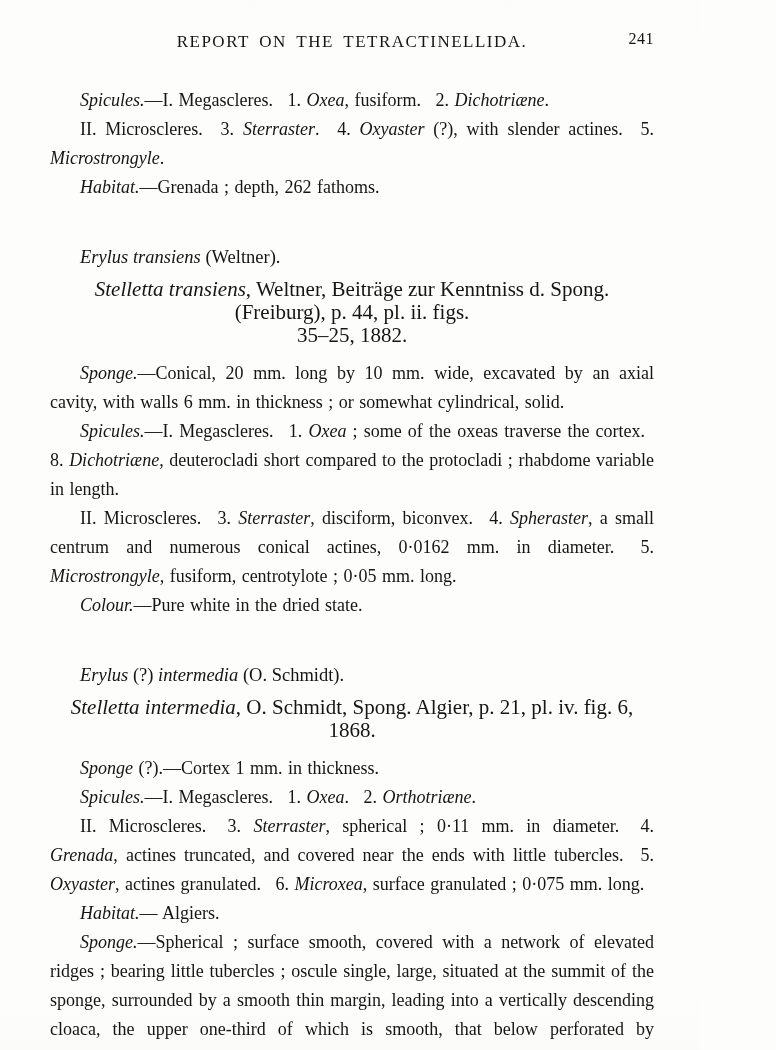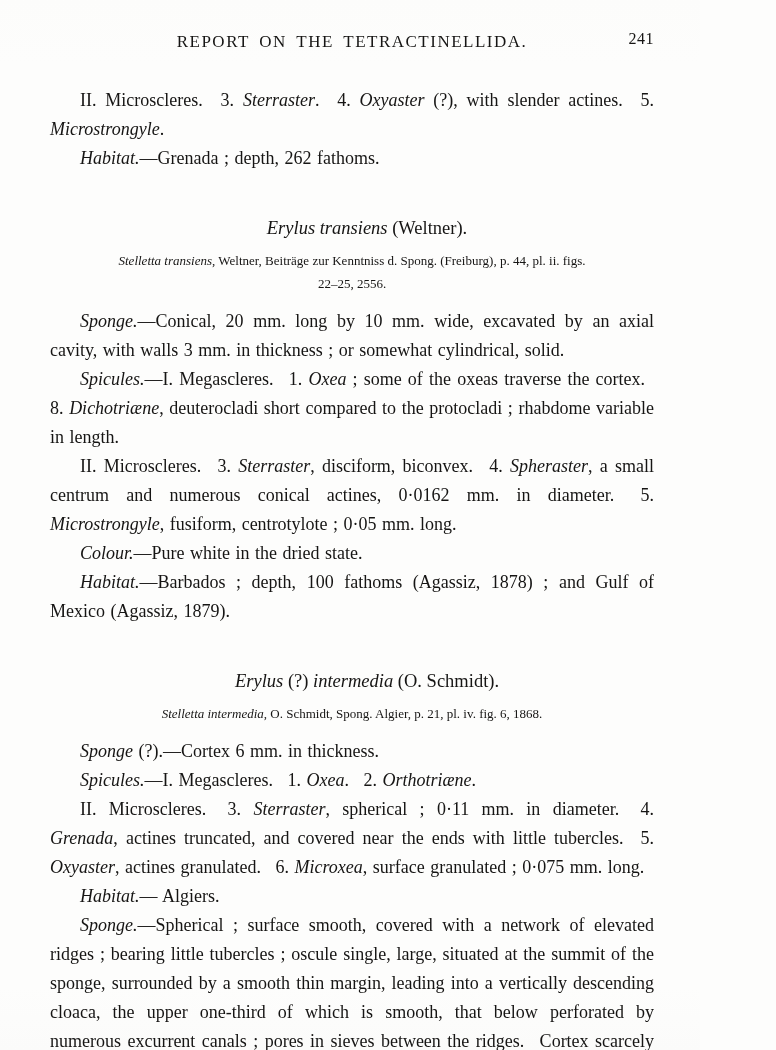--- a/index.html
+++ b/index.html
@@ -46,58 +46,58 @@
     line-height: 29px;
     text-align: justify;
     text-indent: 30px;
     word-spacing: 1px;
   }
   p.species-heading {
     margin: 42px 0 4px 0;
     font-size: 18.5px;
     line-height: 26px;
     text-indent: 30px;
-    text-align: center;
+    text-align: left;
   }
   p.citation {
     margin: 8px 0 12px 0;
     padding: 0 8px;
-    font-size: 13px;
+    font-size: 21px;
     line-height: 23px;
     text-align: center;
     text-indent: 0;
   }
   i { font-style: italic; }
 </style>
 </head>
 <body>
 
 <div class="page">
 
   <div class="page-header">
     <div class="running-title">REPORT ON THE TETRACTINELLIDA.</div>
     <div class="page-number">241</div>
   </div>
 
   <div class="doc-body">
 
+    <p class="body"><i>Spicules.</i><span>—I. Megascleres.  1. </span><i>Oxea</i><span>, fusiform.  2. </span><i>Dichotriæne</i><span>.</span></p>
     <p class="body"><span>II. Microscleres.  3. </span><i>Sterraster</i><span>.  4. </span><i>Oxyaster</i><span> (?), with slender actines.  5. </span><i>Micro­strongyle</i><span>.</span></p>
     <p class="body"><i>Habitat.</i><span>—Grenada ; depth, 262 fathoms.</span></p>
 
     <p class="species-heading"><i>Erylus transiens</i><span> (Weltner).</span></p>
-    <p class="citation"><i>Stelletta transiens</i><span>, Weltner, Beiträge zur Kenntniss d. Spong. (Freiburg), p. 44, pl. ii. figs.</span><br><span>22–25, 2556.</span></p>
-    <p class="body"><i>Sponge.</i><span>—Conical, 20 mm. long by 10 mm. wide, excavated by an axial cavity, with walls 3 mm. in thickness ; or somewhat cylindrical, solid.</span></p>
+    <p class="citation"><i>Stelletta transiens</i><span>, Weltner, Beiträge zur Kenntniss d. Spong. (Freiburg), p. 44, pl. ii. figs.</span><br><span>35–25, 1882.</span></p>
+    <p class="body"><i>Sponge.</i><span>—Conical, 20 mm. long by 10 mm. wide, excavated by an axial cavity, with walls 6 mm. in thickness ; or somewhat cylindrical, solid.</span></p>
     <p class="body"><i>Spicules.</i><span>—I. Megascleres.  1. </span><i>Oxea</i><span> ; some of the oxeas traverse the cortex.  8. </span><i>Dichotriæne</i><span>, deuterocladi short compared to the protocladi ; rhabdome variable in length.</span></p>
     <p class="body"><span>II. Microscleres.  3. </span><i>Sterraster</i><span>, disciform, biconvex.  4. </span><i>Spheraster</i><span>, a small centrum and numerous conical actines, 0·0162 mm. in diameter.  5. </span><i>Microstrongyle</i><span>, fusiform, centrotylote ; 0·05 mm. long.</span></p>
     <p class="body"><i>Colour.</i><span>—Pure white in the dried state.</span></p>
-    <p class="body"><i>Habitat.</i><span>—Barbados ; depth, 100 fathoms (Agassiz, 1878) ; and Gulf of Mexico (Agassiz, 1879).</span></p>
 
     <p class="species-heading"><i>Erylus</i><span> (?) </span><i>intermedia</i><span> (O. Schmidt).</span></p>
     <p class="citation"><i>Stelletta intermedia</i><span>, O. Schmidt, Spong. Algier, p. 21, pl. iv. fig. 6, 1868.</span></p>
-    <p class="body"><i>Sponge</i><span> (?).—Cortex 6 mm. in thickness.</span></p>
+    <p class="body"><i>Sponge</i><span> (?).—Cortex 1 mm. in thickness.</span></p>
     <p class="body"><i>Spicules.</i><span>—I. Megascleres.  1. </span><i>Oxea</i><span>.  2. </span><i>Orthotriæne</i><span>.</span></p>
     <p class="body"><span>II. Microscleres.  3. </span><i>Sterraster</i><span>, spherical ; 0·11 mm. in diameter.  4. </span><i>Grenada</i><span>, actines truncated, and covered near the ends with little tubercles.  5. </span><i>Oxyaster</i><span>, actines granu­lated.  6. </span><i>Microxea</i><span>, surface granulated ; 0·075 mm. long.</span></p>
     <p class="body"><i>Habitat.</i><span>— Algiers.</span></p>
 
     <p class="body"><i>Sponge.</i><span>—Spherical ; surface smooth, covered with a network of elevated ridges ; bearing little tubercles ; oscule single, large, situated at the summit of the sponge, sur­rounded by a smooth thin margin, leading into a vertically descending cloaca, the upper one-third of which is smooth, that below perforated by numerous excurrent canals ; pores in sieves between the ridges.  Cortex scarcely 2·1 mm. thick, ectochrote very thin.</span></p>
 
   </div>
 </div>
 
 </body></html>

